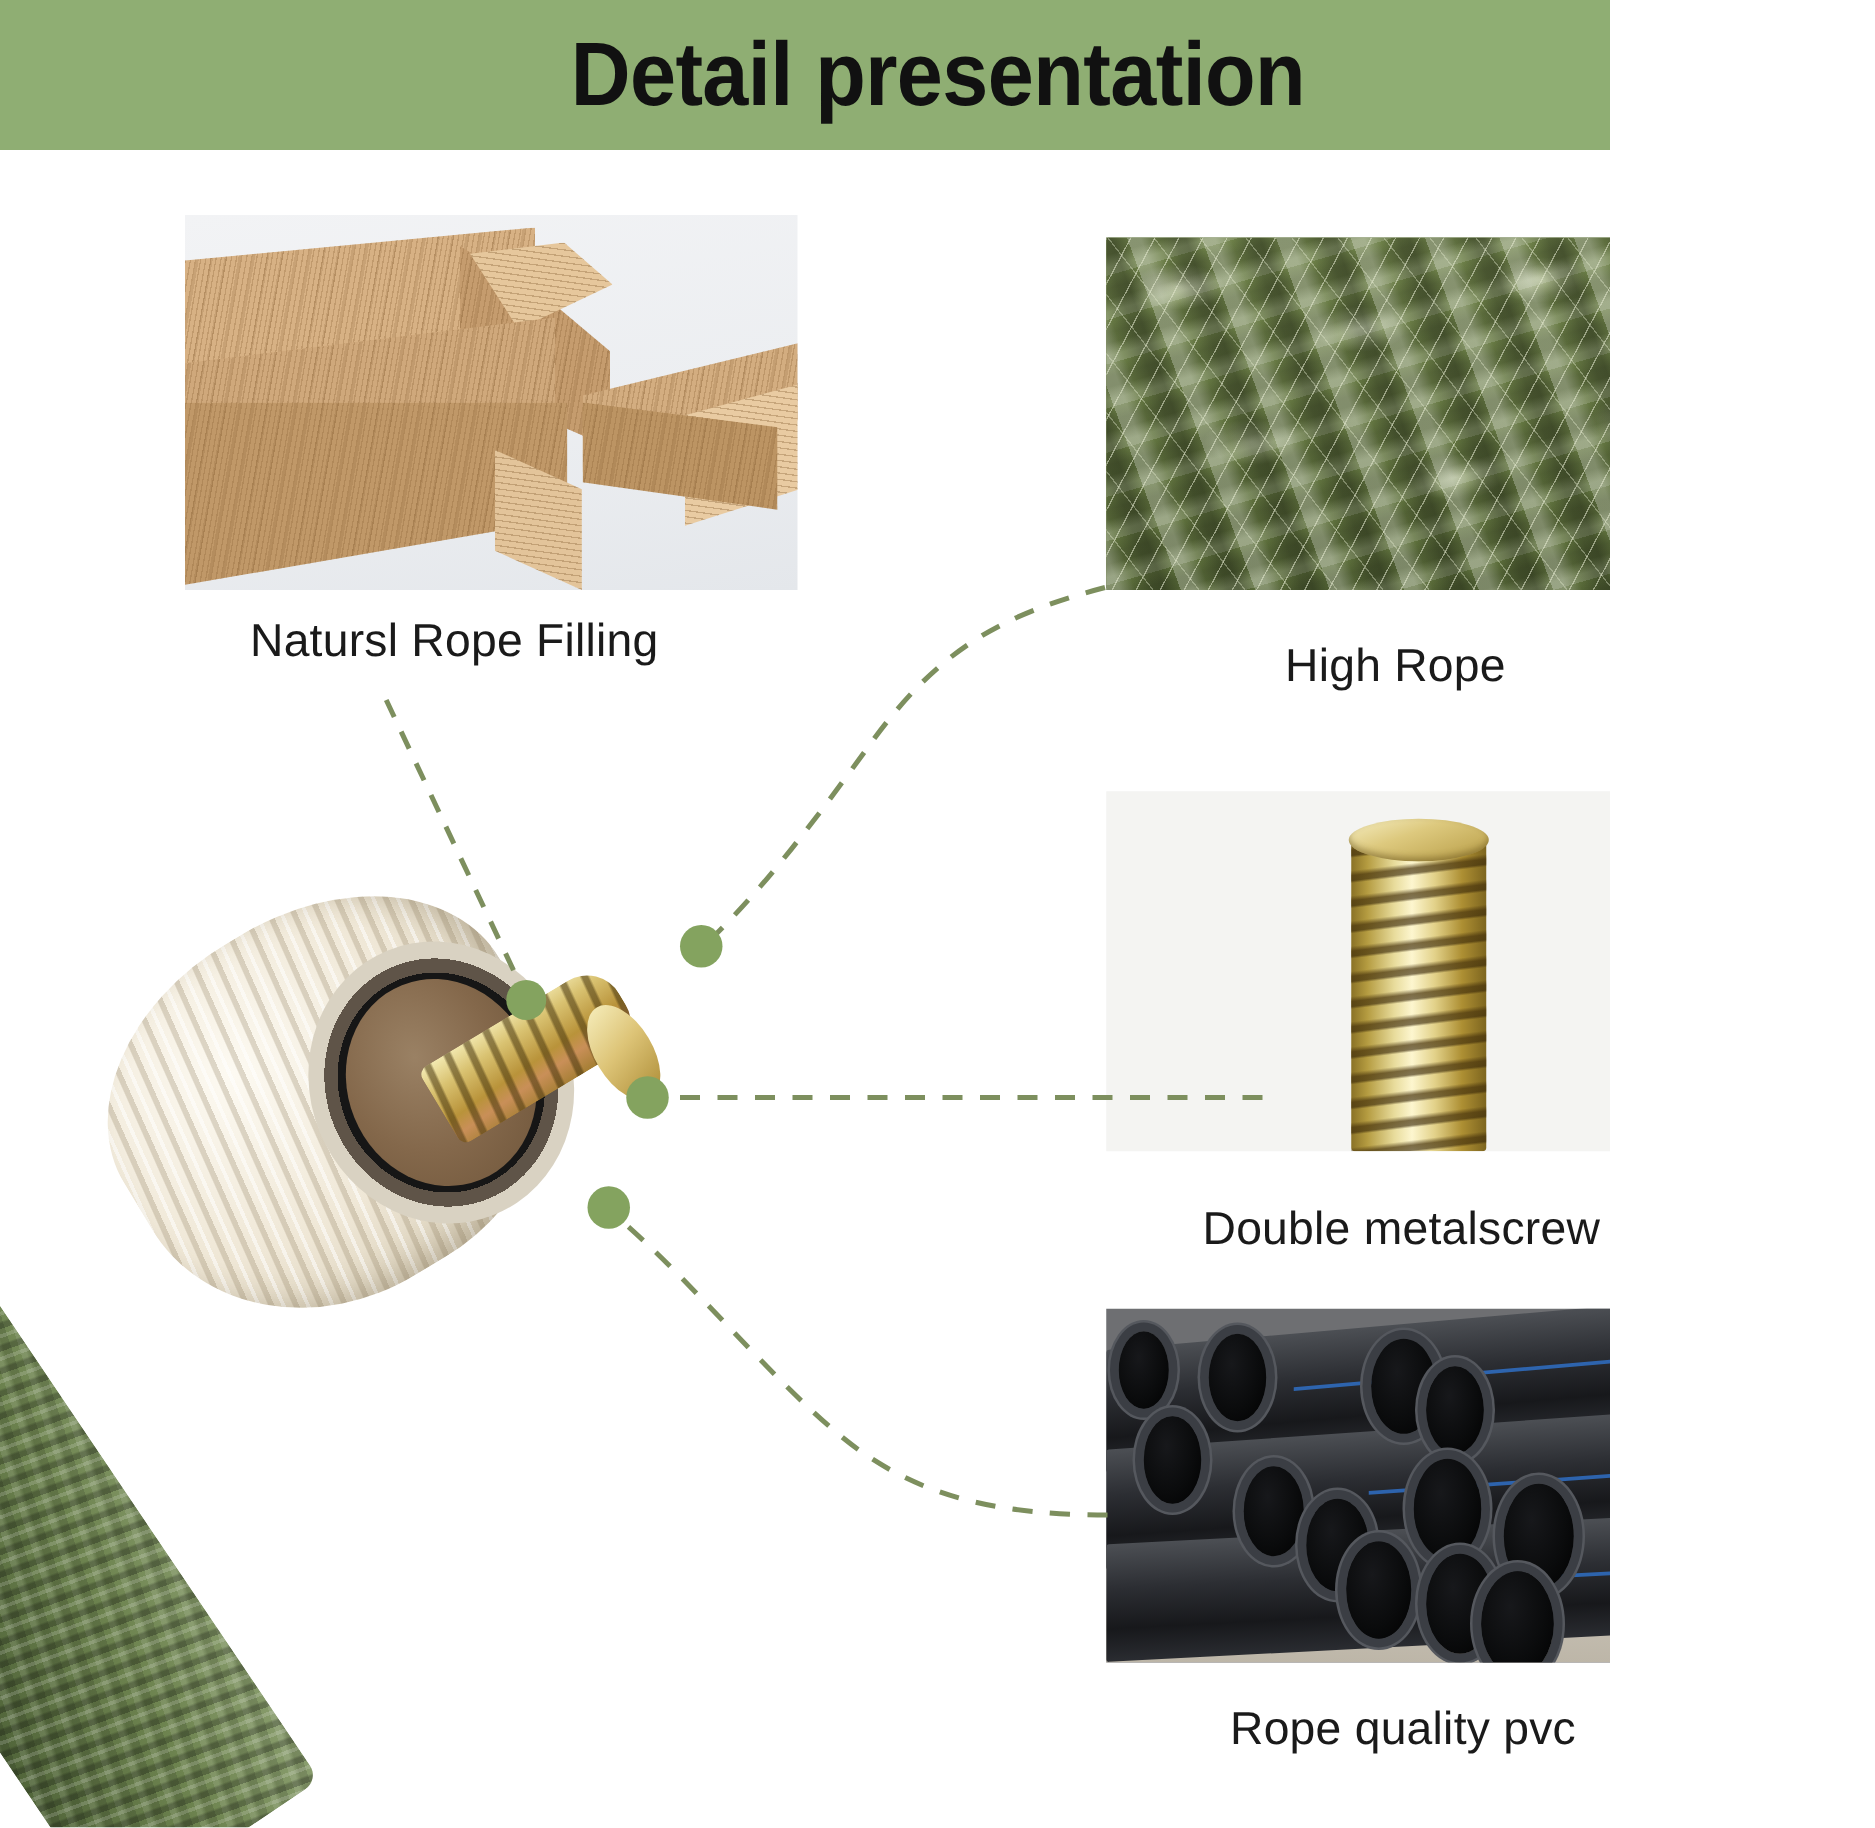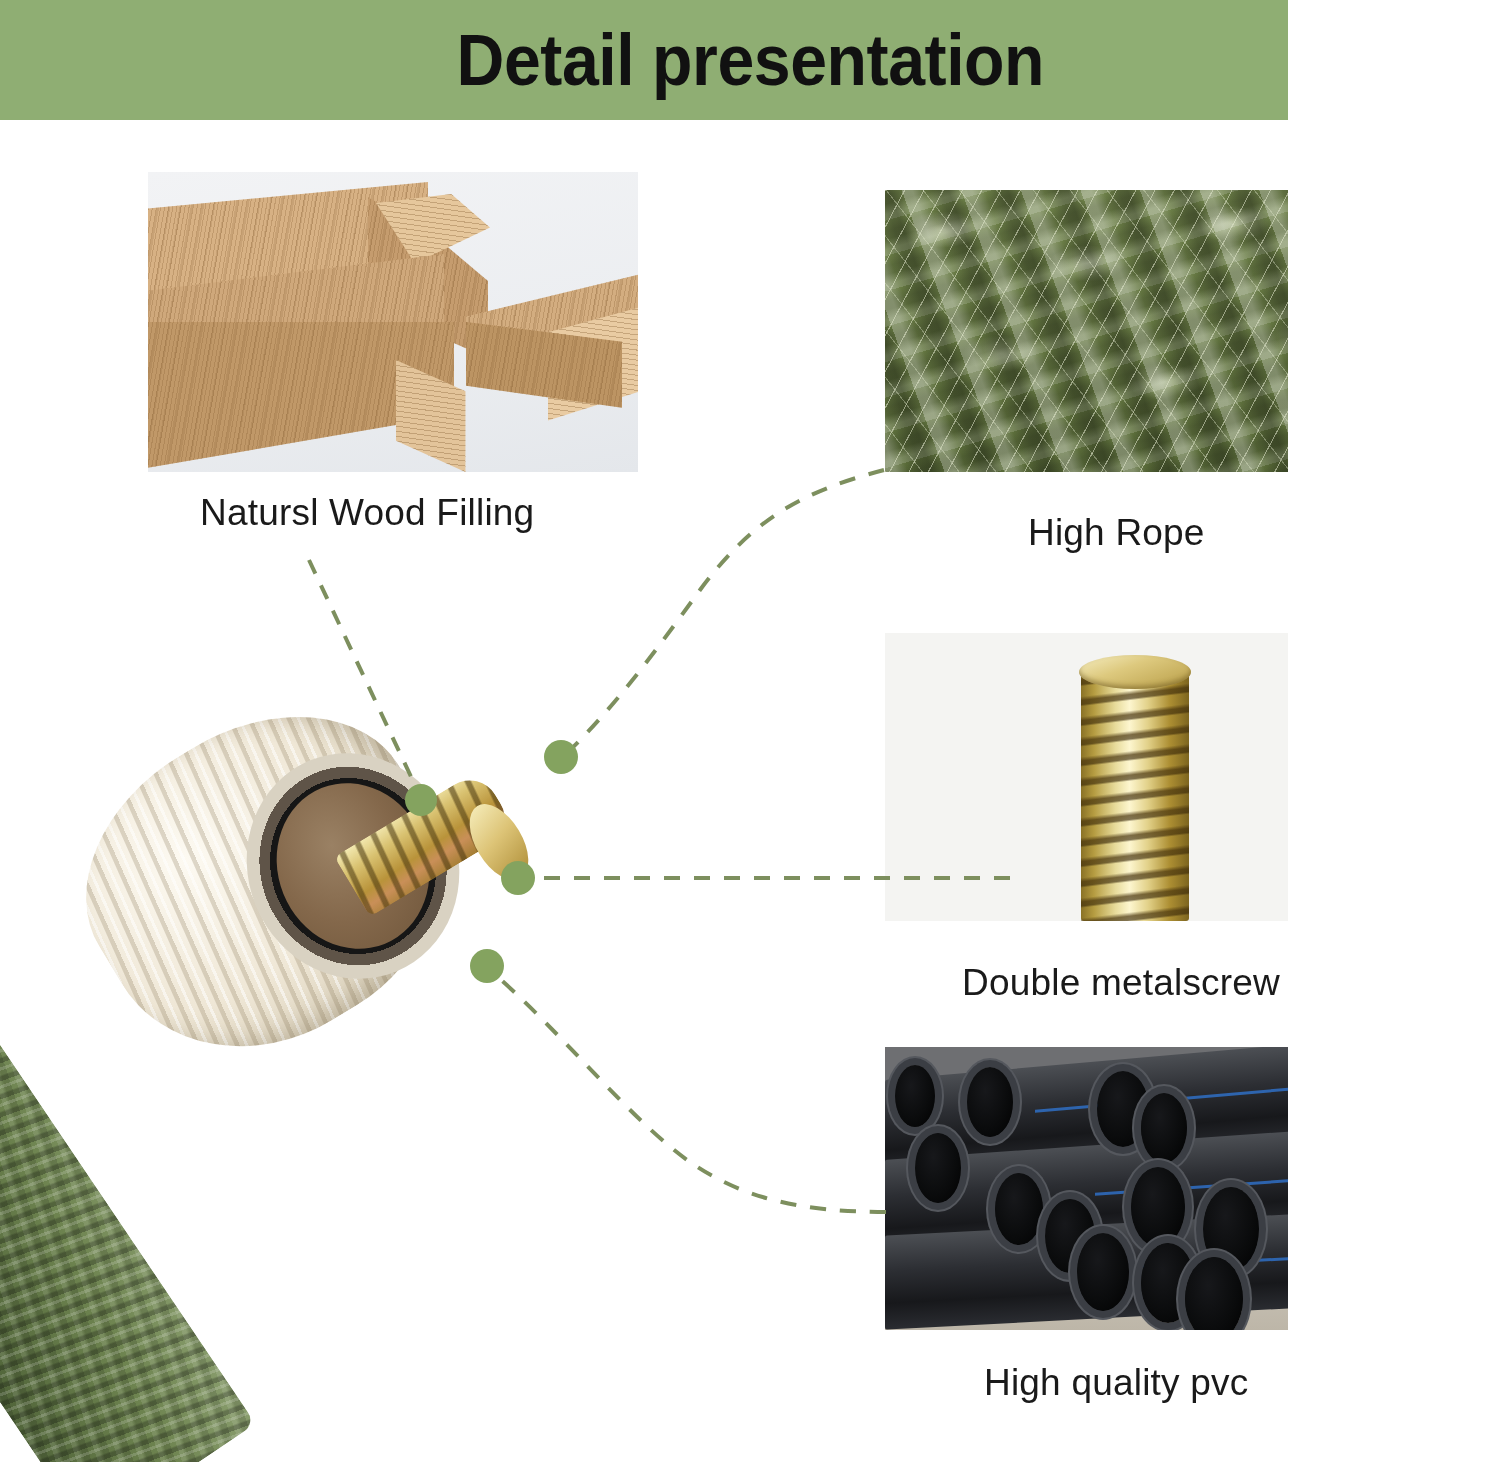--- a/index.html
+++ b/index.html
@@ -312,24 +312,24 @@
     <div class="pipe-mouth" style="left:30px; top:86px; width:46px; height:70px;"></div>
     <div class="pipe-mouth" style="left:110px; top:126px; width:48px; height:72px;"></div>
     <div class="pipe-mouth" style="left:160px; top:152px; width:50px; height:74px;"></div>
     <div class="pipe-mouth" style="left:192px; top:186px; width:52px; height:78px;"></div>
     <div class="pipe-mouth" style="left:246px; top:120px; width:54px; height:80px;"></div>
     <div class="pipe-mouth" style="left:256px; top:196px; width:54px; height:80px;"></div>
     <div class="pipe-mouth" style="left:318px; top:140px; width:56px; height:84px;"></div>
     <div class="pipe-mouth" style="left:300px; top:210px; width:58px; height:84px;"></div>
   </div>
 
-  <div class="caption" style="left:200px; top:492px;">Natursl Wood Filling</div>
+  <div class="caption" style="left:200px; top:492px;">Natursl Rope Filling</div>
   <div class="caption" style="left:1028px; top:512px;">High Rope</div>
   <div class="caption" style="left:962px; top:962px;">Double metalscrew</div>
-  <div class="caption" style="left:984px; top:1362px;">High quality pvc</div>
+  <div class="caption" style="left:984px; top:1362px;">Rope quality pvc</div>
 
   <div id="product">
     <div class="post-shaft"></div>
     <div class="post-white"></div>
     <div class="post-ring"></div>
     <div class="post-core"></div>
     <div class="post-bolt"></div>
     <div class="post-bolt-cap"></div>
   </div>
 

